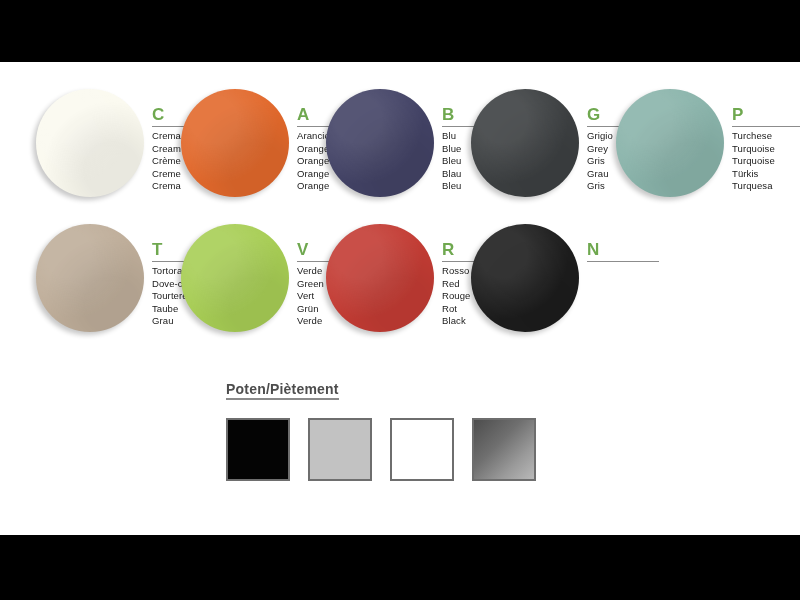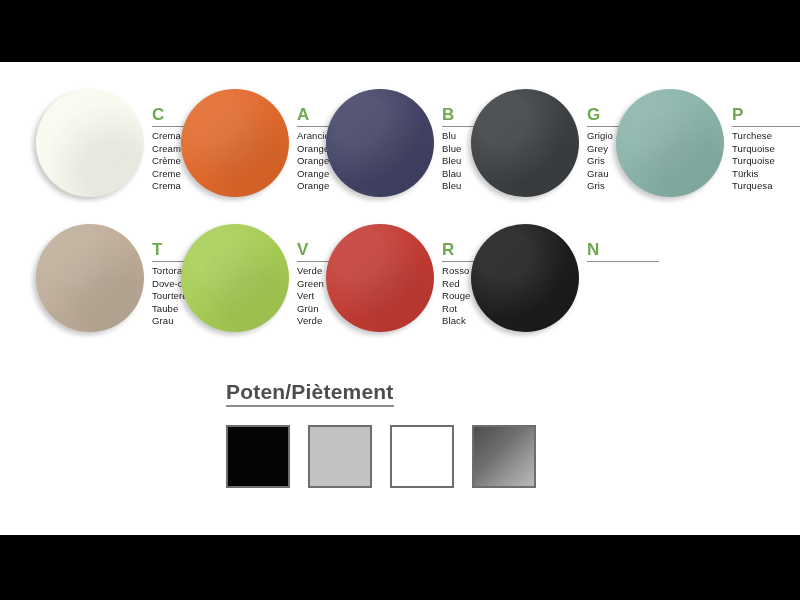--- a/index.html
+++ b/index.html
@@ -114,21 +114,21 @@
   .names div { letter-spacing: 0.1px; }
 
   
   #base-section {
     position: absolute;
     left: 226px;
     top: 318px;
     width: 340px;
   }
   #base-title {
-    font-size: 21px;
+    font-size: 14px;
     font-weight: bold;
     color: #4d4d4d;
     letter-spacing: 0.2px;
     border-bottom: 2.5px solid #8a8a8a;
     display: inline-block;
     padding-bottom: 1px;
     text-align: right;
   }
   #base-swatches {
     display: flex;

